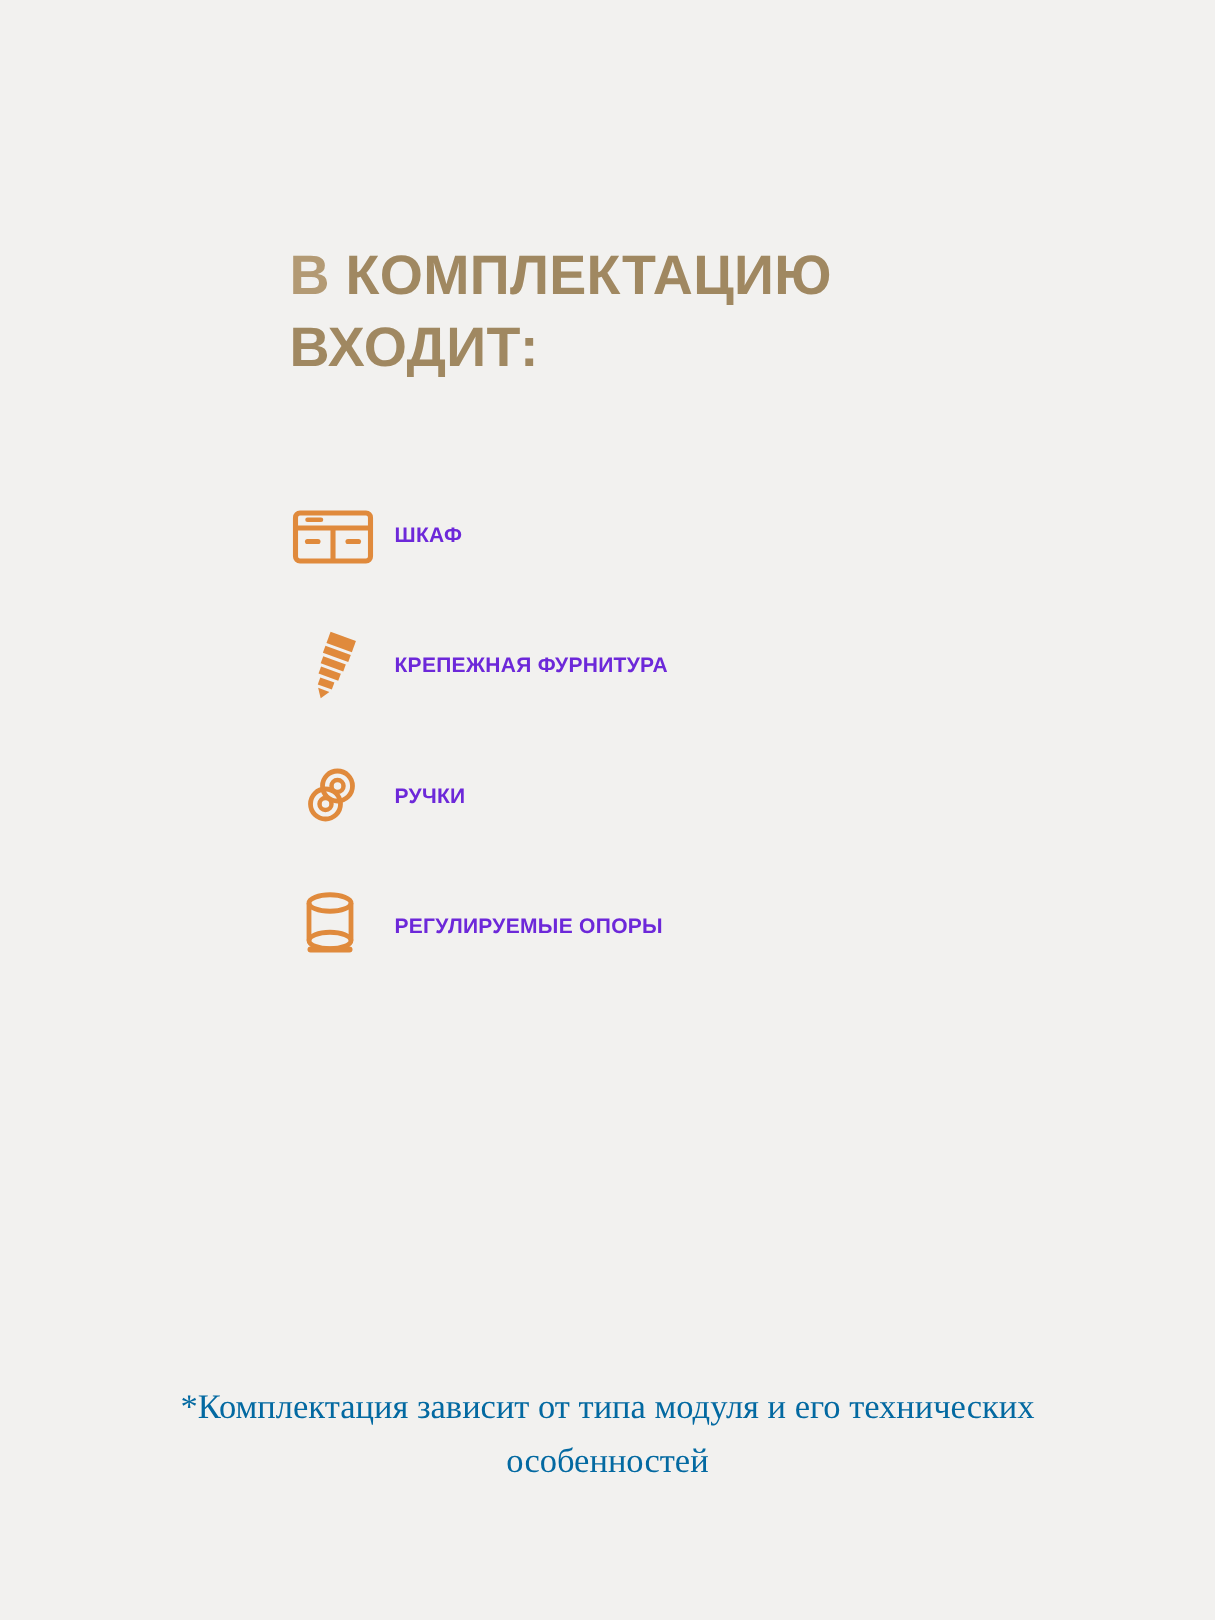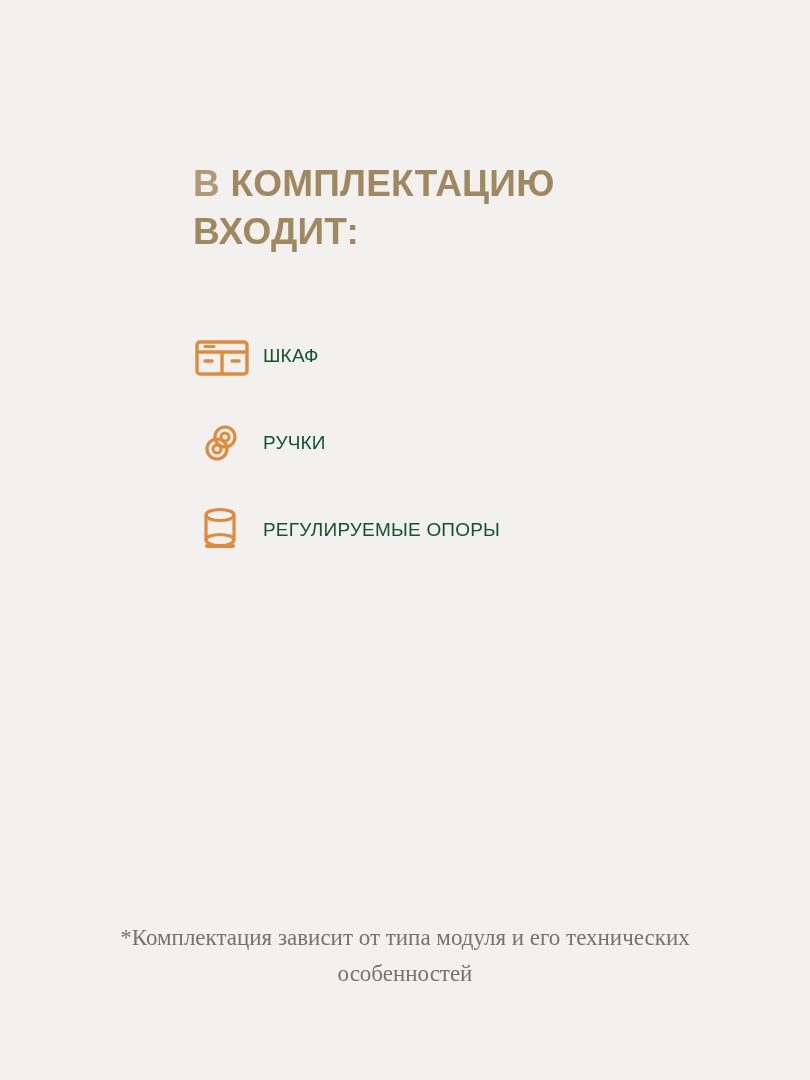--- a/index.html
+++ b/index.html
@@ -53,41 +53,41 @@
   .row .icon {
     width: 58px;
     min-width: 58px;
     height: 62px;
     display: flex;
     align-items: center;
     justify-content: flex-start;
   }
   .row .label {
     padding-left: 12px;
-    font-size: 19px;
+    font-size: 14px;
     line-height: 28px;
-    font-weight: normal;
-    color: #14532d;
+    font-weight: bold;
+    color: #6d28d9;
     text-transform: uppercase;
     letter-spacing: 0.2px;
     align-self: center;
   }
   .row.tall .icon { height: 76px; }
 
   
   .footnote {
     position: absolute;
     left: 95px;
     top: 920px;
     width: 620px;
     text-align: center;
     font-family: "Liberation Serif", serif;
     font-size: 23px;
     line-height: 36px;
-    color: #737373;
+    color: #0369a1;
   }
 </style>
 </head>
 <body>
 
 <div class="page">
 
   <div class="title">
     <span class="lead">В</span>
     <span>КОМПЛЕКТАЦИЮ ВХОДИТ:</span>
@@ -102,20 +102,35 @@
           <path d="M4 22 H54" stroke="#e08a3c" stroke-width="3.4"></path>
           <path d="M29 22 V44" stroke="#e08a3c" stroke-width="3.4"></path>
           <path d="M12 31 h7" stroke="#e08a3c" stroke-width="3.4" stroke-linecap="round"></path>
           <path d="M39 31 h7" stroke="#e08a3c" stroke-width="3.4" stroke-linecap="round"></path>
           <path d="M12 16.5 h9" stroke="#e08a3c" stroke-width="3" stroke-linecap="round"></path>
         </svg>
       </span>
       <span class="label">ШКАФ</span>
     </div>
 
+    <div class="row">
+      <span class="icon">
+        <svg width="58" height="56" viewBox="0 0 58 56" fill="none" xmlns="http://www.w3.org/2000/svg">
+          <g transform="rotate(20 29 28)">
+            <path d="M20 8 h18 v8 h-18 z" fill="#e08a3c"></path>
+            <path d="M20 18 h18 v5 h-18 z" fill="#e08a3c"></path>
+            <path d="M21 25 h16 v5 h-16 z" fill="#e08a3c"></path>
+            <path d="M22 32 h14 v5 h-14 z" fill="#e08a3c"></path>
+            <path d="M24 39 h10 v5 h-10 z" fill="#e08a3c"></path>
+            <path d="M29 52 l-4 -6 h8 z" fill="#e08a3c"></path>
+          </g>
+        </svg>
+      </span>
+      <span class="label">КРЕПЕЖНАЯ ФУРНИТУРА</span>
+    </div>
 
 
     <div class="row">
       <span class="icon">
         <svg width="58" height="56" viewBox="0 0 58 56" fill="none" xmlns="http://www.w3.org/2000/svg">
           <ellipse cx="24" cy="34" rx="10" ry="10" stroke="#e08a3c" stroke-width="3.2"></ellipse>
           <ellipse cx="24" cy="34" rx="4" ry="4" stroke="#e08a3c" stroke-width="3"></ellipse>
           <ellipse cx="32" cy="22" rx="10" ry="10" stroke="#e08a3c" stroke-width="3.2"></ellipse>
           <ellipse cx="32" cy="22" rx="4" ry="4" stroke="#e08a3c" stroke-width="3"></ellipse>
         </svg>

